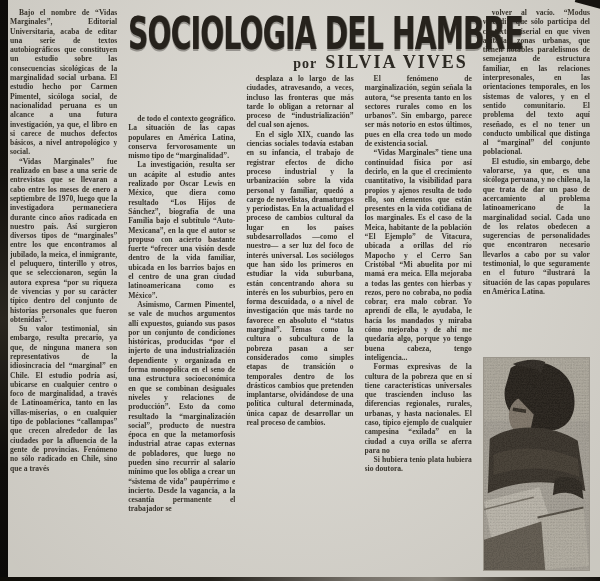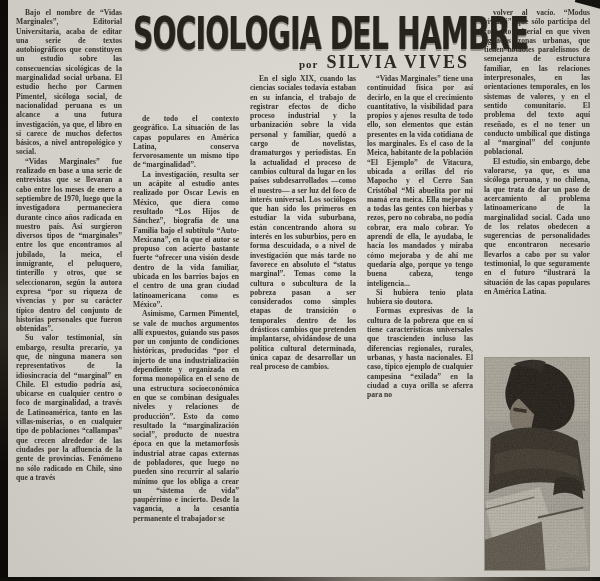--- a/index.html
+++ b/index.html
@@ -1,38 +1,38 @@
 <!DOCTYPE html>
 <html><head>
 <meta charset="utf-8">
 <style>
   html,body{margin:0;padding:0;width:600px;height:581px;overflow:hidden;background:#c9c6bf;}
   .clip{position:absolute;inset:0;background:#d7d4cc;
         background-image:radial-gradient(ellipse at 50% 40%, rgba(255,255,255,.25), rgba(0,0,0,.06) 95%);
         overflow:hidden;}
   .paper{position:absolute;left:8px;top:0;right:0;bottom:4px;
-         padding:8px 10px 6px 8px;
+         padding:8px 10px 6px 2px;
          display:grid;grid-template-columns:repeat(5,1fr);grid-template-rows:66px 1fr;
          column-gap:11px;overflow:hidden;}
   .col{font-family:"Liberation Serif","DejaVu Serif",serif;font-weight:700;
        font-size:7.6px;line-height:9.3px;text-align:justify;color:#38342c;overflow:hidden;}
   .para{margin:0;text-indent:9px;}
   .col1{grid-column:1;grid-row:1/3;}
   .col2{grid-column:2;grid-row:2;margin-top:40px;}
   .col3{grid-column:3;grid-row:2;}
   .col4{grid-column:4;grid-row:2;}
   .col5wrap{grid-column:5;grid-row:1/3;display:flex;flex-direction:column;overflow:hidden;}
   .headblock{grid-column:2/5;grid-row:1;position:relative;overflow:visible;}
   .headline{font-family:"DejaVu Sans","Liberation Sans",sans-serif;font-weight:900;
             font-size:37px;letter-spacing:-1px;white-space:nowrap;margin:0;
             transform:scale(.76,1.22);transform-origin:0 0;color:#26221c;
             text-shadow:1px 0 0 rgba(30,27,22,.5), 0 1px 0 rgba(30,27,22,.35);}
   .byline{position:absolute;right:4px;bottom:1px;font-family:"Liberation Serif",serif;
           color:#2d2a24;white-space:nowrap;}
-  .byline .pre{font-weight:700;font-size:11px;letter-spacing:1px;margin-right:8px;}
+  .byline .pre{font-weight:700;font-size:14px;letter-spacing:1px;margin-right:8px;}
   .byline .name{font-weight:700;font-size:18px;letter-spacing:2px;}
   .photo{margin-top:auto;width:100%;height:214px;display:block;border:1px solid #9a958b;
          box-sizing:border-box;background:#b6b1a7;}
   .edge-left{position:absolute;left:0;top:0;width:8px;height:100%;
              background:linear-gradient(180deg,#0d0b09 0%,#13110d 30%,#2a261f 55%,#0f0d0a 80%,#0b0a08 100%);}
   .edge-bottom{position:absolute;left:0;bottom:0;width:100%;height:4px;
                background:linear-gradient(90deg,#0f0d08 0%,#23201a 35%,#77726a 60%,#8a857c 72%,#39352d 88%,#14120e 100%);}
   .corner-tr{position:absolute;right:-6px;top:-7px;width:30px;height:13px;background:#151310;
              transform:rotate(15deg);}
 </style>
@@ -54,26 +54,28 @@
         <span class="pre">por</span><span class="name">SILVIA VIVES</span>
       </div>
     </div>
 
     <div class="col col2">
         <p class="para">de todo el contexto geográfico. La situación de las capas populares en América Latina, conserva fervorosamente un mismo tipo de “marginalidad”.</p>
         <p class="para">La investigación, resulta ser un acápite al estudio antes realizado por Oscar Lewis en México, que diera como resultado “Los Hijos de Sánchez”, biografía de una Familia bajo el subtítulo “Auto-Mexicana”, en la que el autor se propuso con acierto bastante fuerte “ofrecer una visión desde dentro de la vida familiar, ubicada en los barrios bajos en el centro de una gran ciudad latinoamericana como es México”.</p>
         <p class="para">Asimismo, Carmen Pimentel, se vale de muchos argumentos allí expuestos, guiando sus pasos por un conjunto de condiciones históricas, producidas “por el injerto de una industrialización dependiente y organizada en forma monopólica en el seno de una estructura socioeconómica en que se combinan desiguales niveles y relaciones de producción”. Esto da como resultado la “marginalización social”, producto de nuestra época en que la metamorfosis industrial atrae capas externas de pobladores, que luego no pueden sino recurrir al salario mínimo que los obliga a crear un “sistema de vida” paupérrimo e incierto. Desde la vagancia, a la cesantía permanente el trabajador se</p>
       </div>
     <div class="col col3">
+        <p class="para">desplaza a lo largo de las ciudades, atravesando, a veces, incluso las fronteras que más tarde lo obligan a retornar al proceso de “industrialización” del cual son ajenos.</p>
         <p class="para">En el siglo XIX, cuando las ciencias sociales todavía estaban en su infancia, el trabajo de registrar efectos de dicho proceso industrial y la urbanización sobre la vida personal y familiar, quedó a cargo de novelistas, dramaturgos y periodistas. En la actualidad el proceso de cambios cultural da lugar en los países subdesarrollados —como el nuestro— a ser luz del foco de interés universal. Los sociólogos que han sido los primeros en estudiar la vida suburbana, están concentrando ahora su interés en los suburbios, pero en forma descuidada, o a nivel de investigación que más tarde no favorece en absoluto el “status marginal”. Temas como la cultura o subcultura de la pobreza pasan a ser considerados como simples etapas de transición o temporales dentro de los drásticos cambios que pretenden implantarse, olvidándose de una política cultural determinada, única capaz de desarrollar un real proceso de cambios.</p>
       </div>
     <div class="col col4">
+        <p class="para">El fenómeno de marginalización, según señala la autora, “se presenta tanto en los sectores rurales como en los urbanos”. Sin embargo, parece ser más notorio en estos últimos, pues en ella crea todo un modo de existencia social.</p>
         <p class="para">“Vidas Marginales” tiene una continuidad física por así decirlo, en la que el crecimiento cuantitativo, la visibilidad para propios y ajenos resulta de todo ello, son elementos que están presentes en la vida cotidiana de los marginales. Es el caso de la Meica, habitante de la población “El Ejemplo” de Vitacura, ubicada a orillas del río Mapocho y el Cerro San Cristóbal “Mi abuelita por mi mamá era meica. Ella mejoraba a todas las gentes con hierbas y rezos, pero no cobraba, no podía cobrar, era malo cobrar. Yo aprendí de ella, le ayudaba, le hacía los mandados y miraba cómo mejoraba y de ahí me quedaría algo, porque yo tengo buena cabeza, tengo inteligencia...</p>
+        <p class="para">Formas expresivas de la cultura de la pobreza que en sí tiene características universales que trascienden incluso las diferencias regionales, rurales, urbanas, y hasta nacionales. El caso, típico ejemplo de cualquier campesina “exilada” en la ciudad a cuya orilla se aferra para no</p>
         <p class="para">Si hubiera tenio plata hubiera sio doutora.</p>
-        <p class="para">Formas expresivas de la cultura de la pobreza que en sí tiene características universales que trascienden incluso las diferencias regionales, rurales, urbanas, y hasta nacionales. El caso, típico ejemplo de cualquier campesina “exilada” en la ciudad a cuya orilla se aferra para no</p>
       </div>
 
     <div class="col5wrap">
       <div class="col">
           <p class="para">volver al vacío. “Modus vivendi”, que sólo participa del contexto miserial en que viven agitadas zonas urbanas, que tienen notables paralelismos de semejanza de estructura familiar, en las relaciones interpresonales, en las orientaciones temporales, en los sistemas de valores, y en el sentido comunitario. El problema del texto aquí reseñado, es el no tener un conducto umbilical que distinga al “marginal” del conjunto poblacional.</p>
           <p class="para">El estudio, sin embargo, debe valorarse, ya que, es una sicóloga peruana, y no chilena, la que trata de dar un paso de acercamiento al problema latinoamericano de la marginalidad social. Cada uno de los relatos obedecen a sugerencias de personalidades que encontraron necesario llevarlos a cabo por su valor testimonial, lo que seguramente en el futuro “ilustrará la situación de las capas populares en América Latina.</p>
         </div>
 
       <svg class="photo" viewBox="0 0 110 210" preserveAspectRatio="none" xmlns="http://www.w3.org/2000/svg">
         <defs>

